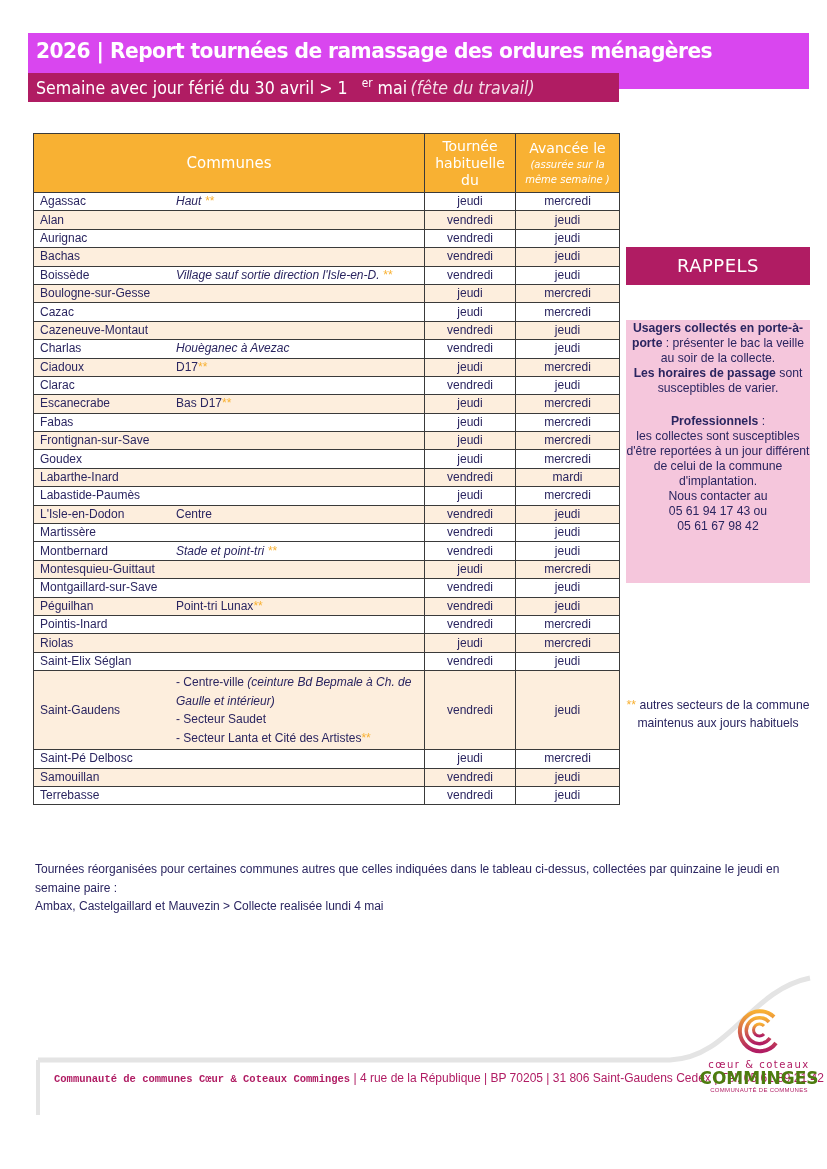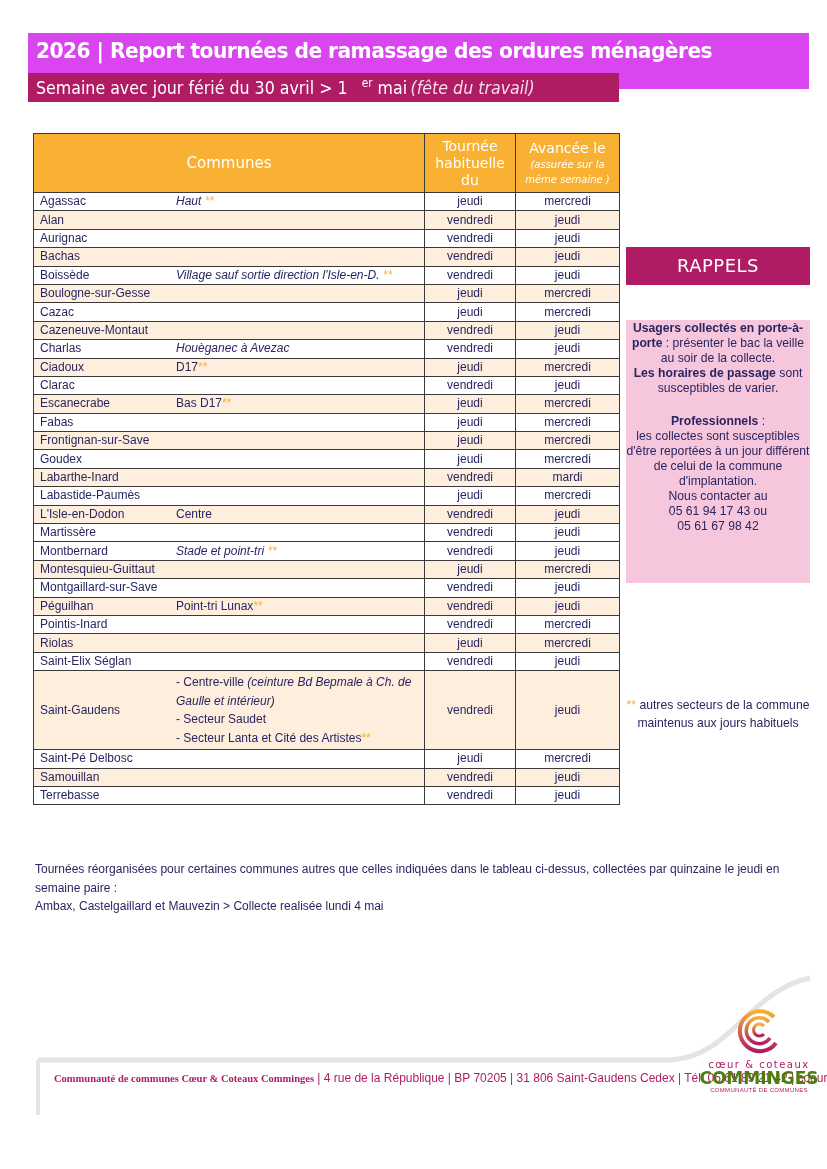--- a/index.html
+++ b/index.html
@@ -54,21 +54,21 @@
   .spacer { height: 18px; }
   .note-stars { position: absolute; left: 626px; top: 696px; width: 184px; text-align: center;
                 font-size: 12.2px; line-height: 18.4px; }
 
   .footnote { position: absolute; left: 35px; top: 860px; width: 780px; font-size: 12px;
               line-height: 18.5px; }
 
   .footer-area { position: absolute; left: 30px; top: 970px; width: 790px; height: 150px; }
   .footer-text { position: absolute; left: 24px; top: 101px; font-size: 9px; white-space: nowrap;
                  color: #b01c63; }
-  .footer-text b { font-size: 10.5px; font-family: Liberation Serif, serif; }
+  .footer-text b { font-size: 10.5px; font-family: Liberation Mono, monospace; }
   .footer-text span.addr { color: #b01c63; font-size: 12px; }
   .logo { position: absolute; left: 664px; top: 35px; width: 130px; height: 110px; text-align: center; }
   .logo-l1 { font-size: 10px; color: #b01c63; letter-spacing: 1.5px; font-family: "DejaVu Sans", sans-serif; }
   .logo-l2 { font-size: 17px; font-weight: bold; color: #4d7c0f; font-family: "DejaVu Sans", sans-serif;
              line-height: 17px; }
   .logo-l3 { font-size: 6px; color: #b01c63; letter-spacing: 0.3px; }
 </style>
 </head>
 <body>
 

